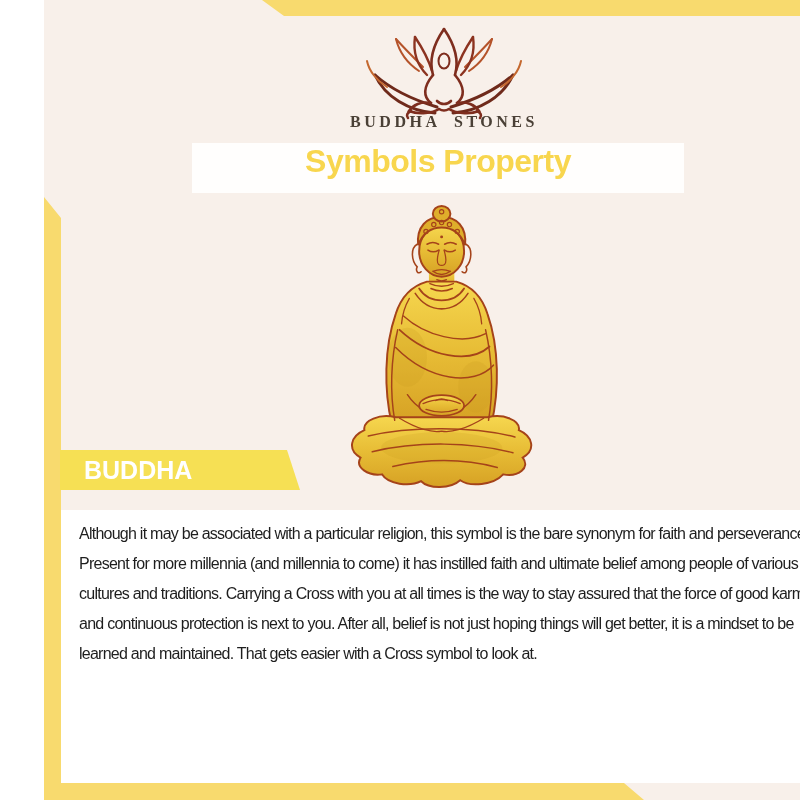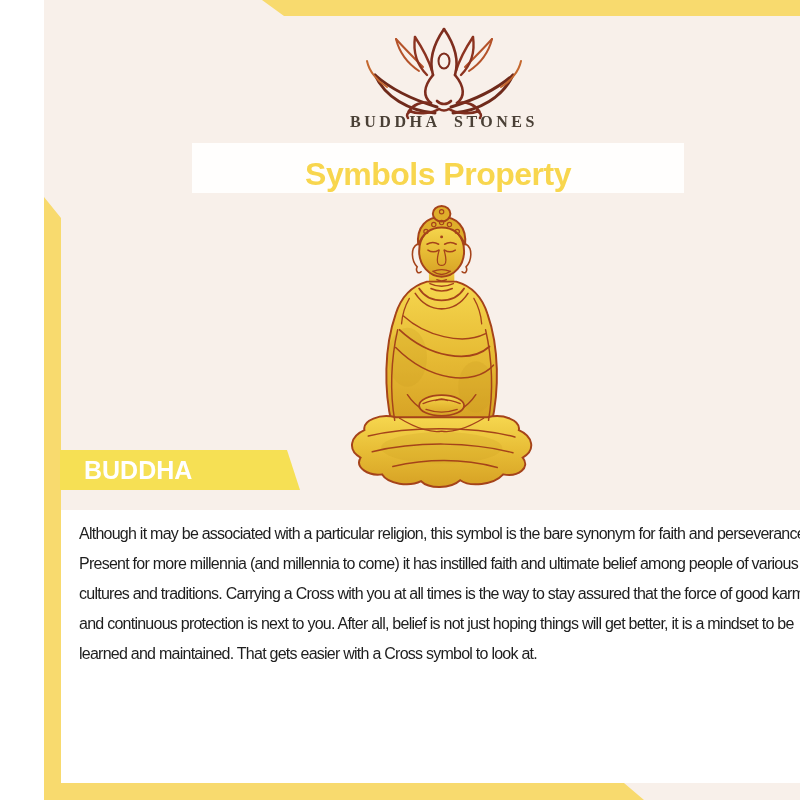--- a/index.html
+++ b/index.html
@@ -20,21 +20,21 @@
     position:absolute; left:0; top:113px; width:800px;
     text-align:center; z-index:1;
     font-family:"Liberation Serif", serif;
     font-size:16px; font-weight:600;
     letter-spacing:3.5px; word-spacing:7px;
     color:#4A4036;
   }
   .title-banner {
     position:absolute; left:148px; top:143px; width:492px; height:50px;
     background:#FFFEFD; z-index:1;
-    display:flex; align-items:flex-end; justify-content:center;
+    display:flex; align-items:flex-start; justify-content:center;
   }
   .title-banner h1 {
     margin:0; font-size:32px; font-weight:bold;
     letter-spacing:-0.5px; color:#F8D64E;
   }
   .buddha { position:absolute; left:295px; top:200px; width:215px; height:295px; z-index:1; }
   .ribbon {
     position:absolute; left:16px; top:450px; width:240px; height:40px;
     background:#F6E054; z-index:3;
     clip-path: polygon(0 0, 227px 0, 240px 40px, 0 40px);

